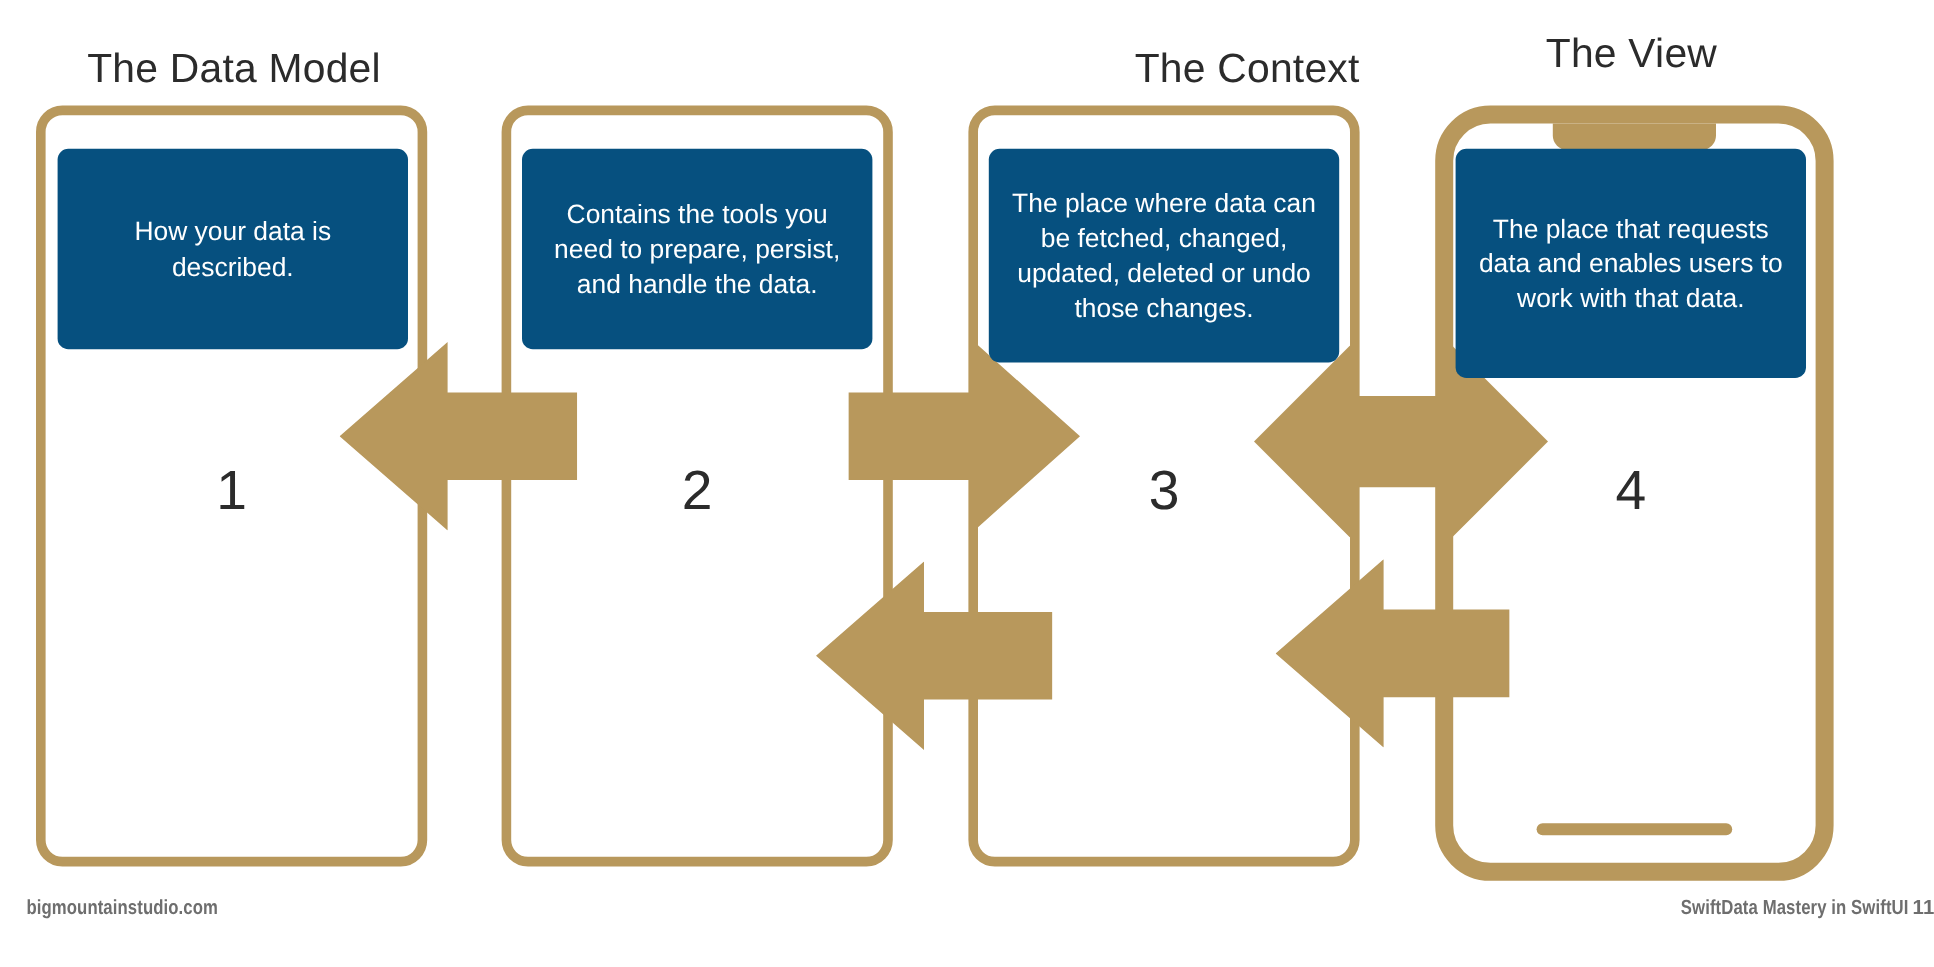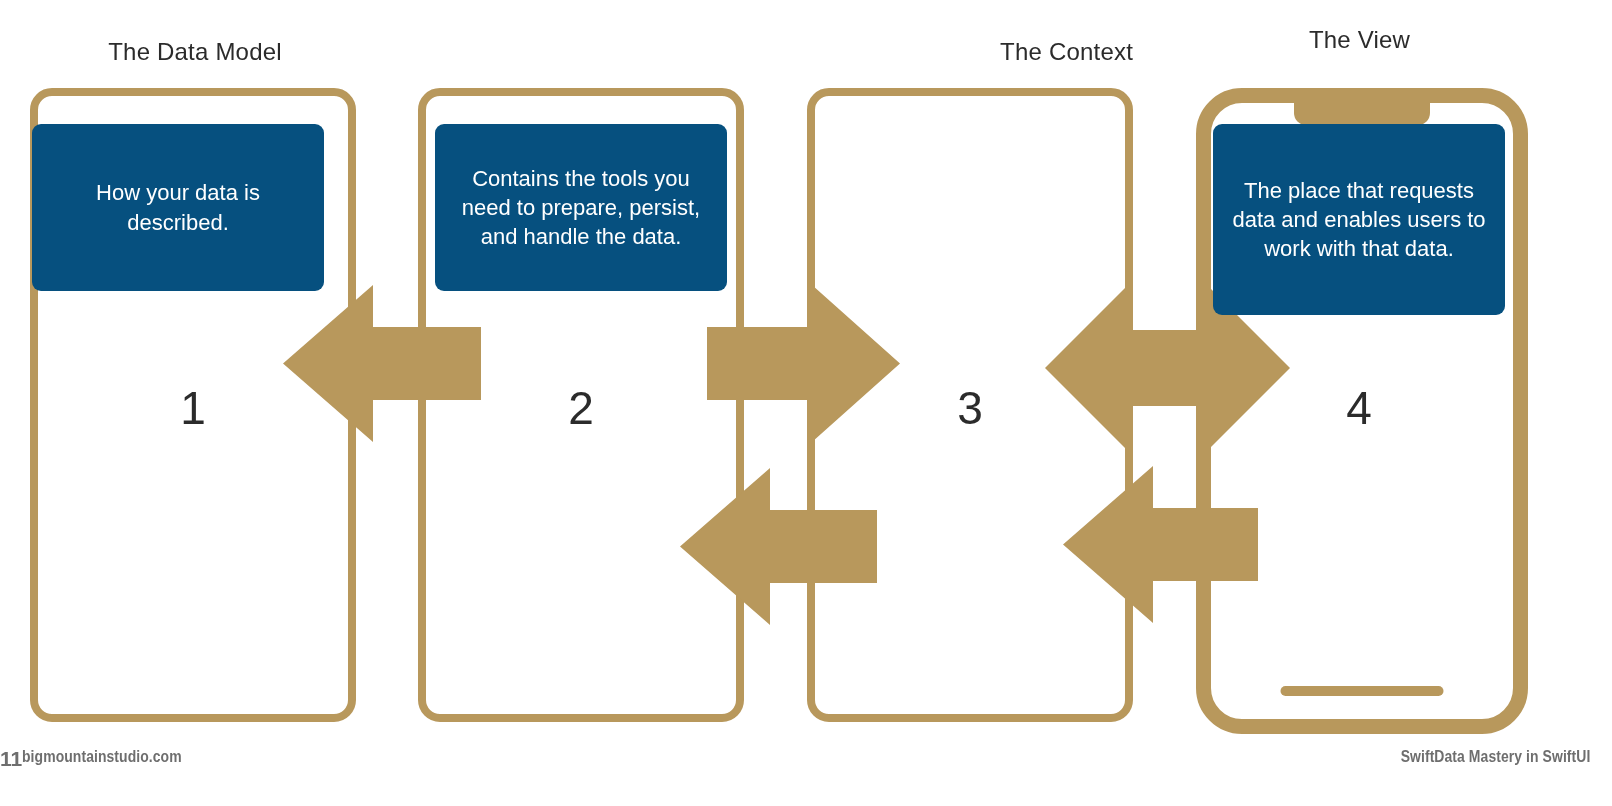--- a/index.html
+++ b/index.html
@@ -17,21 +17,21 @@
     height: 806px;
     background: #ffffff;
     overflow: hidden;
   }
 
   
   .col-title {
     position: absolute;
     text-align: center;
     color: #2b2b2b;
-    font-size: 24px;
+    font-size: 34px;
     font-weight: 400;
     letter-spacing: .2px;
     white-space: nowrap;
     line-height: 1;
   }
 
   
   .frame {
     position: absolute;
     border: 8px solid #b8985c;
@@ -106,22 +106,22 @@
     color: #6e6e6e;
     font-size: 17px;
     font-weight: 700;
     font-family: "Liberation Sans", sans-serif;
     transform: scaleX(0.82);
     letter-spacing: .1px;
     white-space: nowrap;
     line-height: 1;
   }
   #footer-left  { left: 22px;  top: 748px; transform-origin: left center; }
-  #footer-page  { left: 0; width: 1612px; top: 748px; text-align: left;
-                  transform: none; font-size: 21px; }
+  #footer-page  { left: 0; width: 1612px; top: 748px; text-align: right;
+                  transform: none; font-size: 17px; }
   #footer-right { right: 22px; top: 748px; transform-origin: right center; }
 </style>
 </head>
 <body>
 
 <div id="slide">
 
   <div class="col-title" style="left:35px;  top:40px; width:320px;">The Data Model</div>
   <div class="col-title" style="left:808px; top:40px; width:325px;text-align:right;">The Context</div>
   <div class="col-title" style="left:1197px;top:28px; width:325px;">The View</div>
@@ -130,24 +130,25 @@
 
   <div class="frame" style="left:418px; top:88px; width:326px; height:634px;"></div>
 
   <div class="frame" style="left:807px; top:88px; width:326px; height:634px;"></div>
 
   <div class="frame phone" style="left:1196px;top:88px; width:332px; height:646px;">
     <div class="notch"></div>
     <div class="home-indicator"></div>
   </div>
 
-  <div class="card" style="left:32px;  top:124px; width:292px; height:167px;">How your data is described.</div>
+  <div class="card" style="left:48px;  top:124px; width:292px; height:167px;">How your data is described.</div>
 
   <div class="card" style="left:435px; top:124px; width:292px; height:167px;">Contains the tools you need to prepare, persist, and handle the data.</div>
 
+  <div class="card" style="left:824px; top:124px; width:292px; height:178px;">The place where data can be fetched, changed, updated, deleted or undo those changes.</div>
 
   <div class="card" style="left:1213px;top:124px; width:292px; height:191px;">The place that requests data and enables users to work with that data.</div>
 
   <div class="step-num" style="left:30px;  top:385px; width:326px;">1</div>
   <div class="step-num" style="left:418px; top:385px; width:326px;">2</div>
   <div class="step-num" style="left:807px; top:385px; width:326px;">3</div>
   <div class="step-num" style="left:1196px;top:385px; width:326px;">4</div>
 
   <div class="arrow" style="left:283px; top:285px; width:198px; height:157px;">
     <svg width="198" height="157" viewBox="0 0 198 157" aria-hidden="true">

